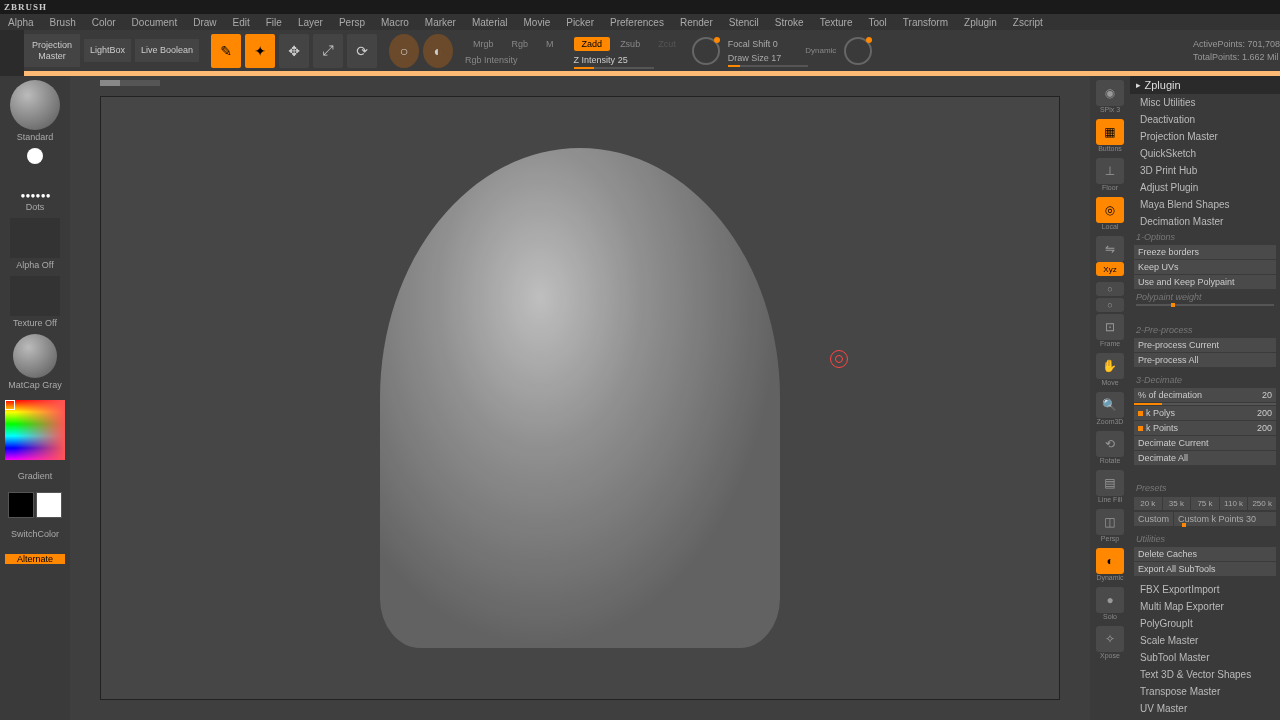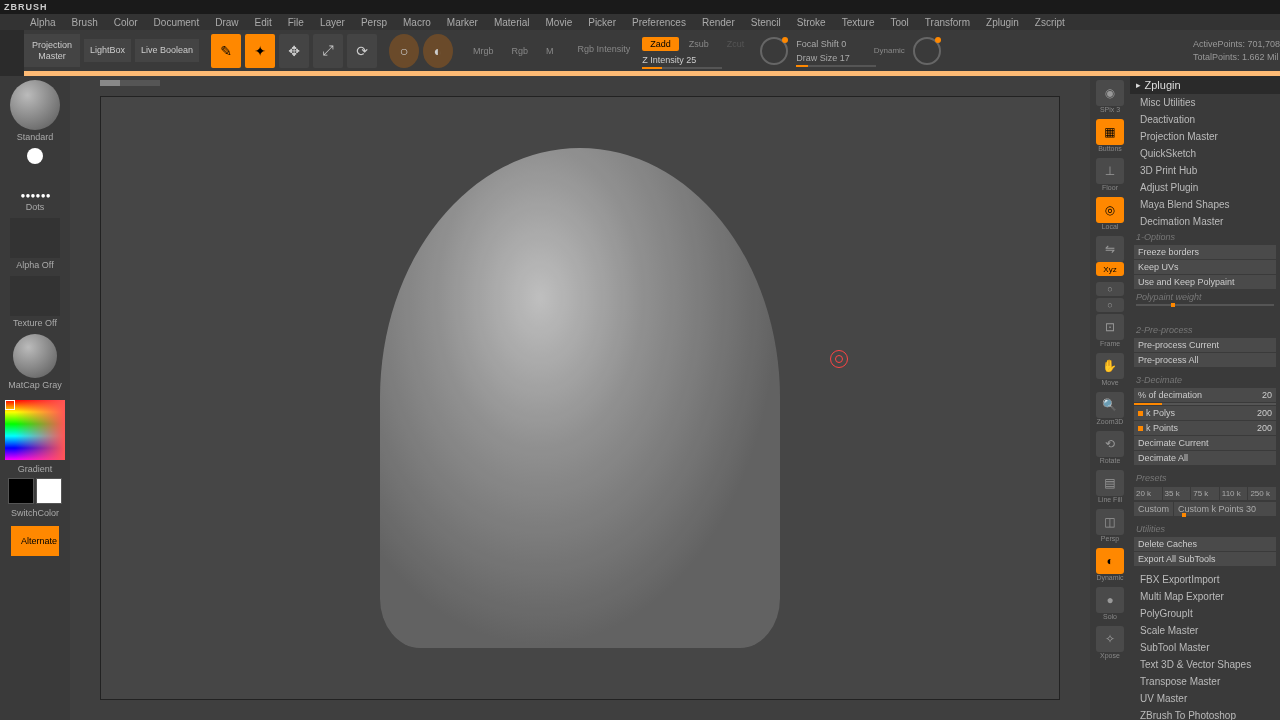--- a/index.html
+++ b/index.html
@@ -1,30 +1,30 @@
 <!DOCTYPE html>
 <html><head>
 <meta charset="utf-8">
 <style>
 * { margin: 0; padding: 0; box-sizing: border-box; font-family: Arial, sans-serif; user-select: none; }
 body { background: #2b2b2b; color: #aaa; font-size: 10px; width: 1280px; height: 720px; overflow: hidden; position: relative; }
 
 
 .titlebar { height: 14px; background: #1a1a1a; display: flex; align-items: center; padding: 0 4px; }
-.titlebar .logo { color: #ccc; font-size: 9px; font-weight: bold; letter-spacing: 1px; }
+.titlebar .logo { color: #ccc; font-size: 9px; font-weight: bold; letter-spacing: 1px; font-family: Liberation Serif, serif; }
 .titlebar .right { margin-left: auto; display: flex; align-items: center; gap: 4px; }
 .titlebar .qs { color: #999; font-size: 9px; padding: 0 6px; }
 .titlebar .st { color: #999; font-size: 9px; padding: 0 4px; }
 .titlebar .menus-btn { background: #ff8800; color: #000; padding: 1px 6px; font-size: 9px; }
 .titlebar .ds { color: #999; font-size: 9px; padding: 0 4px; }
 .titlebar .ticons { display: flex; gap: 2px; }
 .titlebar .ticon { width: 12px; height: 10px; background: #333; display: flex; align-items: center; justify-content: center; color: #888; font-size: 8px; }
 
 
-.menubar { height: 16px; background: #333; display: flex; align-items: center; padding: 0 22px; gap: 0; }
+.menubar { height: 16px; background: #333; display: flex; align-items: center; padding: 0 0; gap: 0; }
 .menubar .mitem { color: #aaa; font-size: 10px; padding: 0 8px; cursor: pointer; }
 
 
 .toptool { height: 46px; background: #3a3a3a; display: flex; align-items: center; padding: 4px 0; gap: 4px; border-bottom: 5px solid #fdba74; margin-left: 24px; }
 .toptool .btn-txt { background: #444; color: #ccc; padding: 6px 6px; font-size: 9px; text-align: center; line-height: 1.2; cursor: pointer; }
 .toptool .icon-btn { width: 30px; height: 34px; background: #444; display: flex; flex-direction: column; align-items: center; justify-content: center; cursor: pointer; border-radius: 2px; }
 .toptool .icon-btn.active { background: #ff8800; }
 .toptool .icon-btn .ico { font-size: 14px; color: #ccc; }
 .toptool .icon-btn.active .ico { color: #000; }
 .toptool .sep { width: 4px; }
@@ -42,26 +42,26 @@
 .left-side { width: 70px; background: #3a3a3a; display: flex; flex-direction: column; align-items: center; padding-top: 4px; gap: 2px; }
 .left-side .thumb { width: 56px; height: 48px; background: #555; border-radius: 4px; display: flex; align-items: center; justify-content: center; }
 .left-side .thumb.sphere { background: radial-gradient(circle at 35% 30%, #bbb, #555); border-radius: 50%; width: 50px; height: 50px; }
 .left-side .thumb-lbl { font-size: 9px; color: #aaa; margin-bottom: 4px; }
 .left-side .dots { width: 50px; height: 30px; display: flex; align-items: flex-end; justify-content: center; gap: 2px; }
 .left-side .dots::before { content: '● ● ● ● ● ●'; color: #fff; font-size: 8px; letter-spacing: -1px; }
 .left-side .big-dot { width: 16px; height: 16px; background: #fff; border-radius: 50%; margin-bottom: 4px; }
 .left-side .colorpick { width: 60px; height: 60px; background: linear-gradient(to bottom, red, yellow, lime, cyan, blue, magenta); position: relative; margin-top: 4px; }
 .left-side .colorpick::before { content:''; position:absolute; inset:0 0 0 10px; background: linear-gradient(to right, rgba(255,255,255,0), #ff5555); }
 .left-side .colorpick::after { content:''; position:absolute; left:0; top:0; width:8px; height:8px; border:1px solid #fff; }
-.left-side .smlbl { font-size: 9px; color: #aaa; margin: 2px 0; }
+.left-side .smlbl { font-size: 9px; color: #aaa; margin: 9px 0; }
 .left-side .swatches { display: flex; gap: 2px; }
 .left-side .swatch { width: 26px; height: 26px; border: 1px solid #555; }
 .left-side .sw-black { background: #000; }
 .left-side .sw-white { background: #fff; }
-.left-side .alt-btn { width: 48px; background: #ff8800; color: #000; font-size: 9px; padding: 10px; text-align: center; margin-top: 4px; }
+.left-side .alt-btn { width: 60px; background: #ff8800; color: #000; font-size: 9px; padding: 0; text-align: center; margin-top: 4px; }
 
 
 .canvas-wrap { flex: 1; background: #3f3f3f; position: relative; padding: 6px; }
 .canvas { position: absolute; top: 20px; left: 30px; right: 30px; bottom: 20px; background: #464646; border: 1px solid #222; display: flex; align-items: center; justify-content: center; }
 .canvas .sculpt { width: 400px; height: 500px; background: radial-gradient(ellipse at 40% 30%, #ccc 0%, #999 30%, #666 70%); border-radius: 50% 50% 10% 10%; filter: blur(0.5px); opacity: 0.9; position: relative; }
 .canvas .cursor-ring { position: absolute; width: 18px; height: 18px; border: 1px solid #ff4444; border-radius: 50%; top: 42%; right: 22%; }
 .canvas .cursor-ring::after { content:''; position:absolute; inset:4px; border-radius:50%; border:1px solid #ff4444; }
 .doc-scroll { position: absolute; top: 4px; left: 30px; width: 60px; height: 6px; background: #555; }
 .doc-scroll::before { content:''; position:absolute; left:0; width:20px; height:100%; background:#888; }
 
@@ -74,21 +74,21 @@
 .icon-rail .rgroup { margin-bottom: 4px; display: flex; flex-direction: column; align-items: center; }
 
 
 .right-panel { width: 150px; background: #3a3a3a; overflow-y: hidden; }
 .right-panel .phead { background: #2a2a2a; color: #ddd; padding: 3px 6px; font-size: 11px; display: flex; align-items: center; gap: 4px; }
 .right-panel .phead::before { content: '▸'; font-size: 9px; }
 .right-panel .pitem { padding: 3px 10px; font-size: 10px; color: #bbb; cursor: pointer; }
 .right-panel .section-lbl { padding: 2px 6px; font-size: 9px; color: #777; font-style: italic; }
 .right-panel .field { background: #4a4a4a; margin: 1px 4px; padding: 2px 4px; font-size: 9px; color: #ccc; display: flex; justify-content: space-between; cursor: pointer; }
 .right-panel .preset-row { display: flex; gap: 1px; margin: 2px 4px; }
-.right-panel .preset { flex: 1; background: #4a4a4a; padding: 2px 2px; font-size: 8px; text-align: left; cursor: pointer; }
+.right-panel .preset { flex: 1; background: #4a4a4a; padding: 2px 2px; font-size: 8px; text-align: center; cursor: pointer; }
 .right-panel .custom-row { display: flex; gap: 1px; margin: 2px 4px; align-items: center; }
 .right-panel .custom-row .cl { background: #4a4a4a; padding: 2px 4px; font-size: 9px; }
 .right-panel .custom-row .cs { flex: 1; background: #4a4a4a; padding: 2px 4px; font-size: 9px; position: relative; }
 .right-panel .custom-row .cs .dot { position: absolute; left: 8px; bottom: -1px; width: 4px; height: 4px; background: #ff8800; }
 .right-panel .btn-row { background: #4a4a4a; margin: 1px 4px; padding: 2px 4px; font-size: 9px; color: #ccc; cursor: pointer; }
 .right-panel .tool-head { background: #2a2a2a; color: #ddd; padding: 3px 6px; font-size: 11px; margin-top: 2px; display:flex; align-items:center; gap:4px; position:relative; }
 .right-panel .tool-head::before { content:'▴'; font-size:9px; }
 .right-panel .tool-head .reload { position:absolute; right:4px; font-size:10px; }
 .right-panel .k-marker { display:inline-block; width:5px; height:5px; background:#ff8800; margin-right:3px; vertical-align:middle; }
 </style>
@@ -147,21 +147,21 @@
       <span class="ico">⟳</span>
     </div>
   <div class="sep"></div>
   <div class="icon-btn" style="border-radius:50%;background:#6a4a2a">
       <span class="ico">○</span>
     </div>
   <div class="icon-btn" style="border-radius:50%;background:#6a4a2a">
       <span class="ico">◐</span>
     </div>
   <div class="sep"></div>
-  <div style="display:flex;gap:16px">
+  <div style="display:flex;flex-direction:column;gap:4px">
     <div class="mode-group">
       <span class="mode">Mrgb</span>
       <span class="mode">Rgb</span>
       <span class="mode">M</span>
     </div>
     <div style="font-size:9px;color:#888">Rgb Intensity</div>
   </div>
   <div class="sep"></div>
   <div style="display:flex;flex-direction:column;gap:4px">
     <div class="mode-group">
@@ -351,21 +351,21 @@
         <span><span class="k-marker"></span><span>k Polys</span></span>
         <span>200</span>
       </div>
     <div class="field">
         <span><span class="k-marker"></span><span>k Points</span></span>
         <span>200</span>
       </div>
     <div class="btn-row">Decimate Current</div>
     <div class="btn-row">Decimate All</div>
 
-    <div class="section-lbl" style="margin-top:6px">Presets</div>
+    <div class="section-lbl" style="margin-top:16px">Presets</div>
     <div class="preset-row">
       <div class="preset">20 k</div>
       <div class="preset">35 k</div>
       <div class="preset">75 k</div>
       <div class="preset">110 k</div>
       <div class="preset">250 k</div>
     </div>
     <div class="custom-row">
       <div class="cl">Custom</div>
       <div class="cs"><span>Custom k Points</span> <span>30</span><div class="dot"></div></div>

